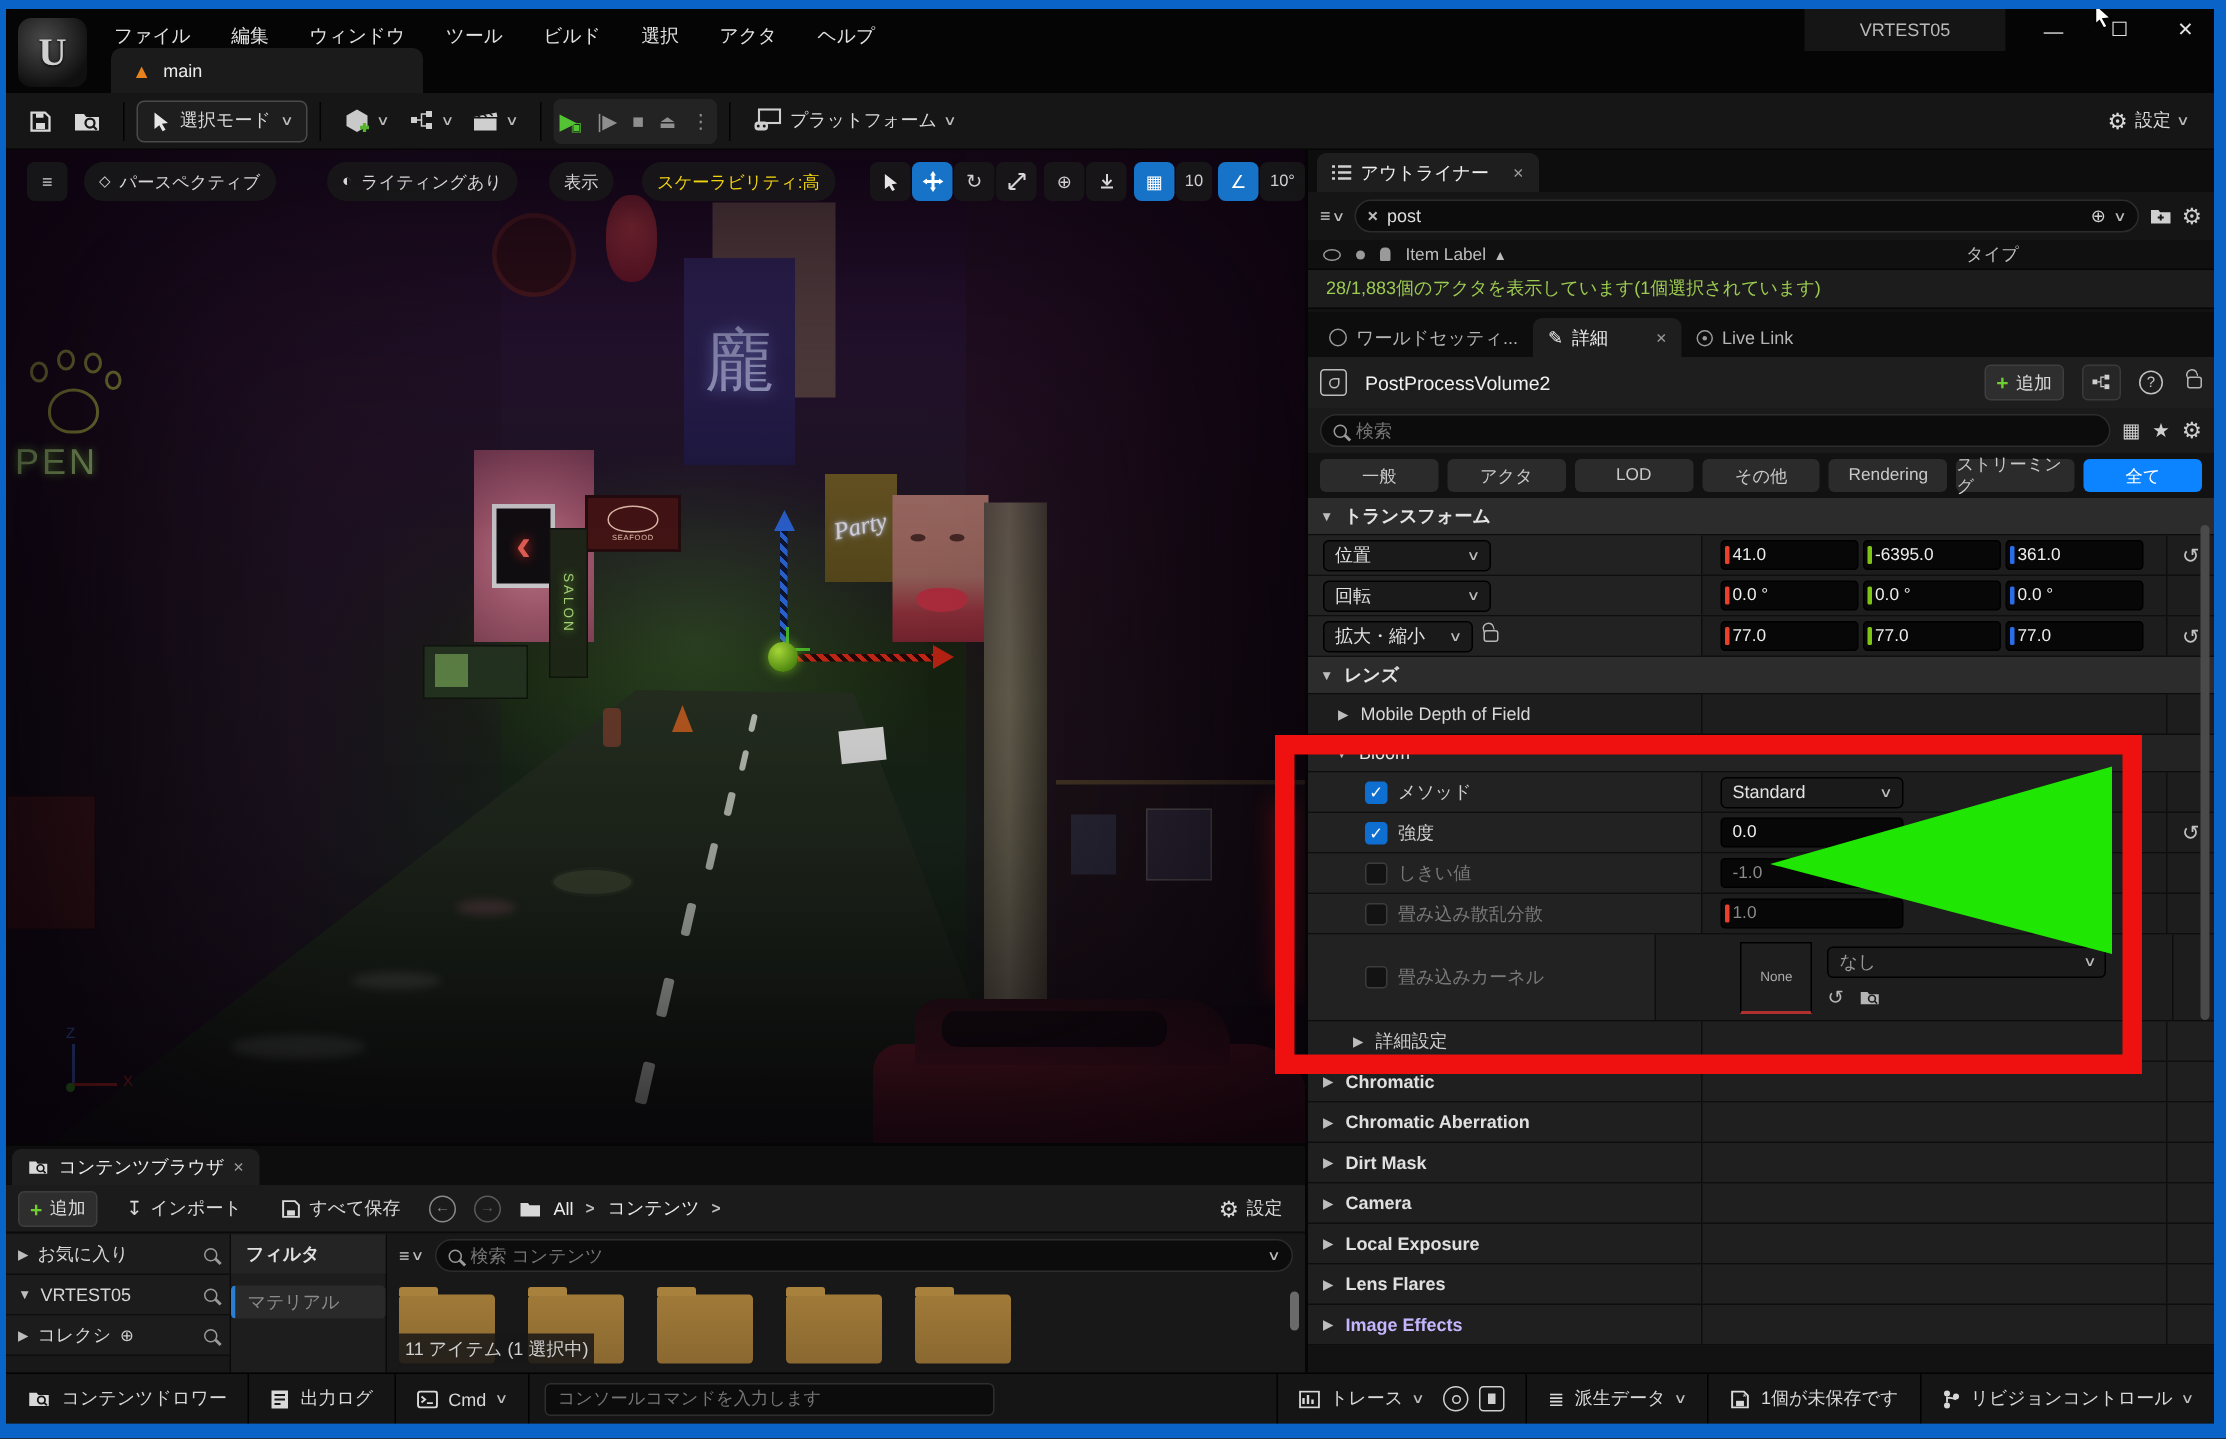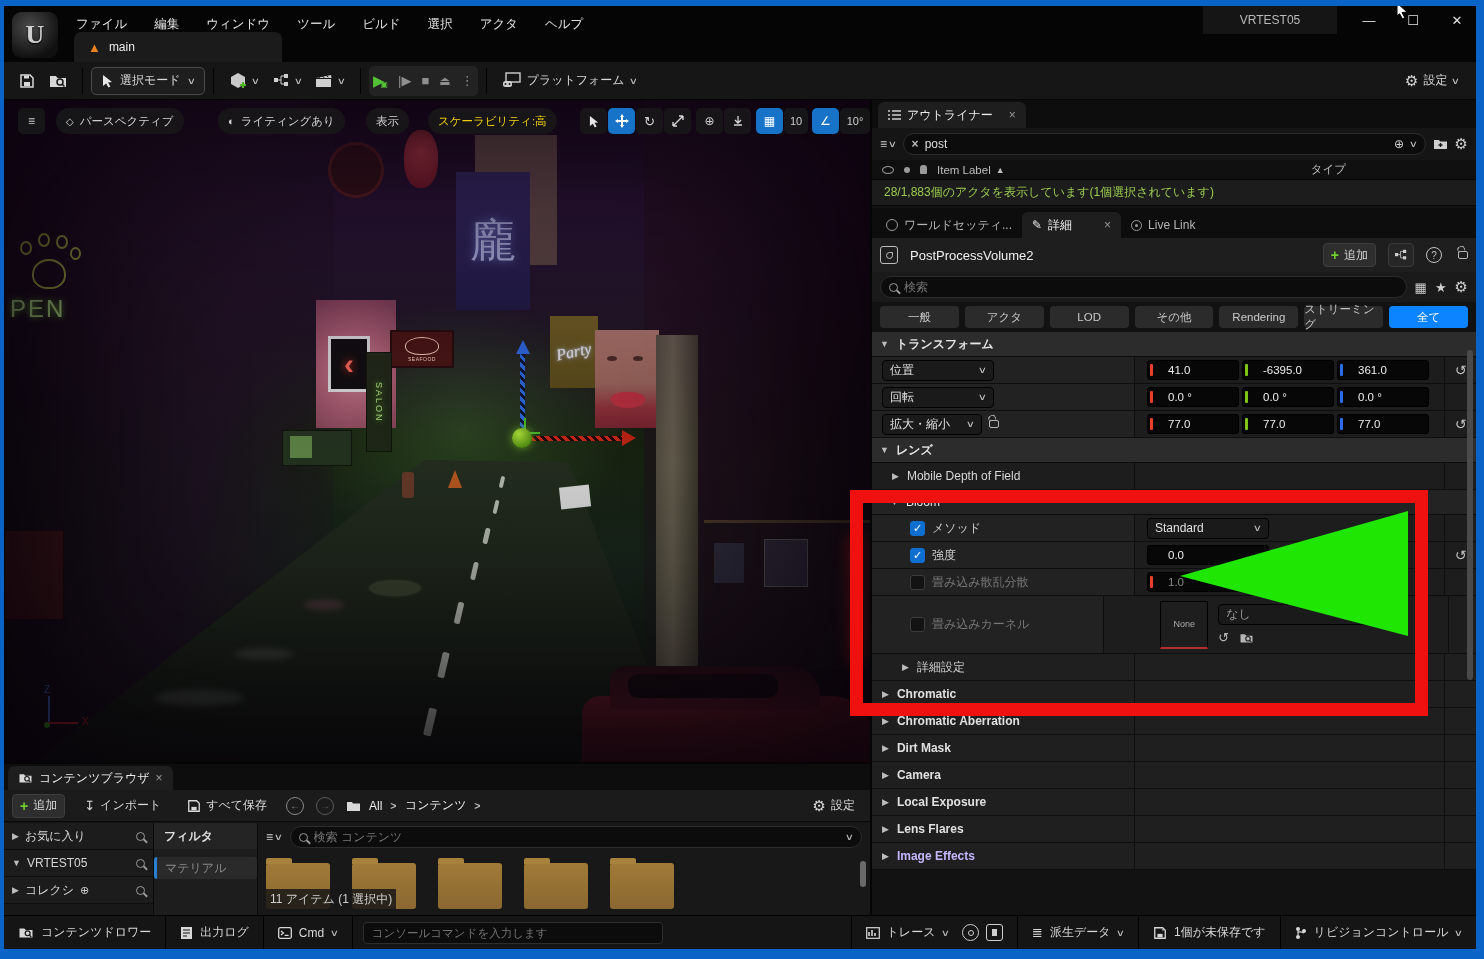--- a/index.html
+++ b/index.html
@@ -66,21 +66,21 @@
   .chip { flex:1; height:22px; background:#2b2b2b; border-radius:4px; display:flex; align-items:center; justify-content:center; color:#c9c9c9; font-size:11.5px; }
   .chip.selected { background:#0d84ff; color:#fff; }
   .prow { display:flex; align-items:center; height:27px; border-bottom:1px solid #0e0e0e; background:#1d1d1d; }
   .plabel { width:263px; height:100%; display:flex; align-items:center; padding-left:10px; gap:7px; background:#222222; border-right:1px solid #0e0e0e; }
   .pvalue { flex:1; height:100%; display:flex; align-items:center; padding-left:12px; gap:3px; }
   .prev { width:32px; height:100%; display:flex; align-items:center; justify-content:center; color:#c0c0c0; font-size:14px; border-left:1px solid #0e0e0e; }
   .cat { height:25px; background:#2c2c2c; display:flex; align-items:center; gap:7px; padding-left:8px; font-weight:bold; color:#e4e4e4; border-bottom:1px solid #0c0c0c; }
   .subcat { background:#232323; }
   .caret { font-size:9px; color:#bdbdbd; }
   .ddbtn { height:21px; background:#1a1a1a; border:1px solid #000; border-radius:4px; display:flex; align-items:center; justify-content:space-between; padding:0 7px; color:#e2e2e2; }
-  .vec { width:92px; height:20px; background:#070707; border:1px solid #000; border-radius:3px; display:flex; align-items:center; padding-left:20px; position:relative; color:#eee; font-size:11.5px; }
+  .vec { width:92px; height:20px; background:#070707; border:1px solid #000; border-radius:3px; display:flex; align-items:center; padding-left:7px; position:relative; color:#eee; font-size:11.5px; }
   .vec::before { content:""; position:absolute; left:2px; top:3px; bottom:3px; width:3px; border-radius:1px; }
   .vx::before { background:#e8402a; } .vy::before { background:#7ec416; } .vz::before { background:#2a6de8; }
   .cb { width:15px; height:15px; border-radius:3px; background:#131313; border:1px solid #3c3c3c; display:flex; align-items:center; justify-content:center; font-size:11px; color:#fff; flex:none; }
   .cb.on { background:#0f6fd0; border-color:#0f6fd0; }
   .dim { color:#787878 !important; }
   .dimvec { color:#8a8a8a; }
   .collapsedrow { height:27px; display:flex; align-items:center; border-bottom:1px solid #0e0e0e; background:#1f1f1f; }
   .collapsedrow .plabel { background:transparent; border-right:1px solid #0e0e0e; }
   .lockic { width:10px; height:8px; border:1.5px solid #b5b5b5; border-radius:2px; position:relative; }
   .lockic::before { content:""; position:absolute; width:6px; height:5px; border:1.5px solid #b5b5b5; border-bottom:none; border-radius:4px 4px 0 0; left:-2px; top:-6px; transform:rotate(-18deg); }
@@ -543,20 +543,30 @@
     </div>
     <div class="prow">
       <div class="plabel" style="padding-left:38px;">
           <span class="cb on">✓</span>
           <span>強度</span>
         </div>
       <div class="pvalue">
           <span class="vec" style="width:122px;">0.0</span>
         </div>
       <div class="prev">↺</div>
+    </div>
+    <div class="prow">
+      <div class="plabel dim" style="padding-left:38px;">
+          <span class="cb"></span>
+          <span class="dim">しきい値</span>
+        </div>
+      <div class="pvalue">
+          <span class="vec dimvec" style="width:122px;color:#8a8a8a;">-1.0</span>
+        </div>
+      <div class="prev"></div>
     </div>
     <div class="prow">
       <div class="plabel dim" style="padding-left:38px;">
           <span class="cb"></span>
           <span class="dim">畳み込み散乱分散</span>
         </div>
       <div class="pvalue">
           <span class="vec vx dimvec" style="width:122px;color:#8a8a8a;">1.0</span>
         </div>
       <div class="prev"></div>

